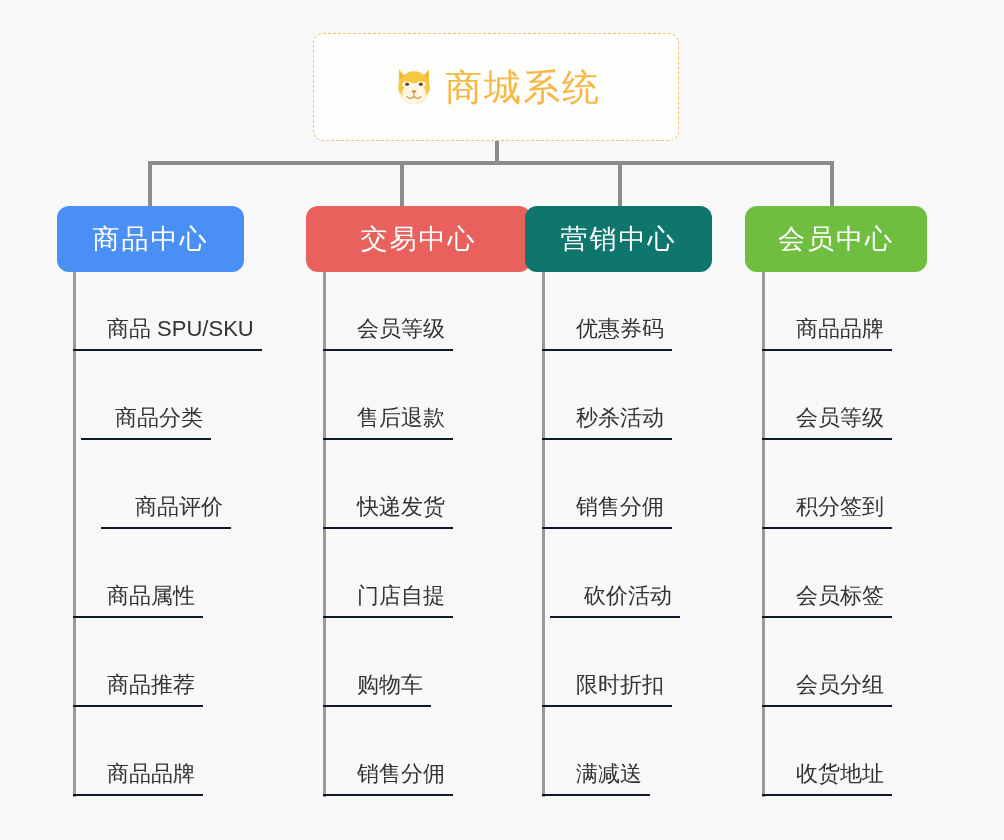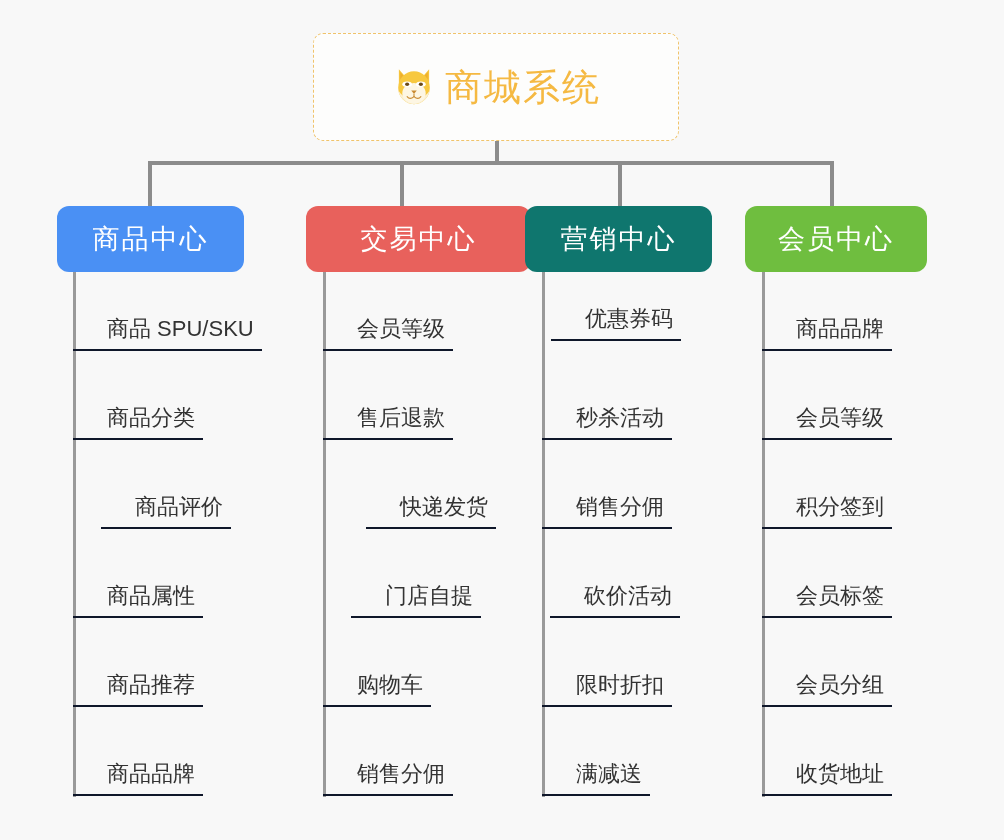--- a/index.html
+++ b/index.html
@@ -161,40 +161,40 @@
   <div class="cat-box cat-3">
     <span class="cat-label">营销中心</span>
   </div>
   <div class="cat-box cat-4">
     <span class="cat-label">会员中心</span>
   </div>
 
   <div class="leaf-col col-1">
     <div class="spine" style="height: 525px;"></div>
     <div class="leaf-item" style="top: 46px;"><span class="leaf-label">商品 SPU/SKU</span></div>
-    <div class="leaf-item" style="top: 135px;"><span class="leaf-label">商品分类</span></div>
+    <div class="leaf-item" style="top: 135px; padding-left: 8px;"><span class="leaf-label">商品分类</span></div>
     <div class="leaf-item" style="top: 224px; padding-left: 28px;"><span class="leaf-label">商品评价</span></div>
     <div class="leaf-item" style="top: 313px;"><span class="leaf-label">商品属性</span></div>
     <div class="leaf-item" style="top: 402px;"><span class="leaf-label">商品推荐</span></div>
     <div class="leaf-item" style="top: 491px;"><span class="leaf-label">商品品牌</span></div>
   </div>
 
   <div class="leaf-col col-2">
     <div class="spine" style="height: 525px;"></div>
     <div class="leaf-item" style="top: 46px;"><span class="leaf-label">会员等级</span></div>
     <div class="leaf-item" style="top: 135px;"><span class="leaf-label">售后退款</span></div>
-    <div class="leaf-item" style="top: 224px; padding-left: 43px;"><span class="leaf-label">快递发货</span></div>
-    <div class="leaf-item" style="top: 313px; margin-left: 28px;"><span class="leaf-label">门店自提</span></div>
+    <div class="leaf-item" style="top: 224px;"><span class="leaf-label">快递发货</span></div>
+    <div class="leaf-item" style="top: 313px;"><span class="leaf-label">门店自提</span></div>
     <div class="leaf-item" style="top: 402px; text-decoration: underline;"><span class="leaf-label">购物车</span></div>
     <div class="leaf-item" style="top: 491px;"><span class="leaf-label">销售分佣</span></div>
   </div>
 
   <div class="leaf-col col-3">
     <div class="spine" style="height: 525px;"></div>
-    <div class="leaf-item" style="top: 36px; margin-left: 9px;"><span class="leaf-label">优惠券码</span></div>
+    <div class="leaf-item" style="top: 46px;"><span class="leaf-label">优惠券码</span></div>
     <div class="leaf-item" style="top: 135px;"><span class="leaf-label">秒杀活动</span></div>
     <div class="leaf-item" style="top: 224px;"><span class="leaf-label">销售分佣</span></div>
     <div class="leaf-item" style="top: 313px; margin-left: 8px;"><span class="leaf-label">砍价活动</span></div>
     <div class="leaf-item" style="top: 402px;"><span class="leaf-label">限时折扣</span></div>
     <div class="leaf-item" style="top: 491px;"><span class="leaf-label">满减送</span></div>
   </div>
 
   <div class="leaf-col col-4">
     <div class="spine" style="height: 525px;"></div>
     <div class="leaf-item" style="top: 46px;"><span class="leaf-label">商品品牌</span></div>

